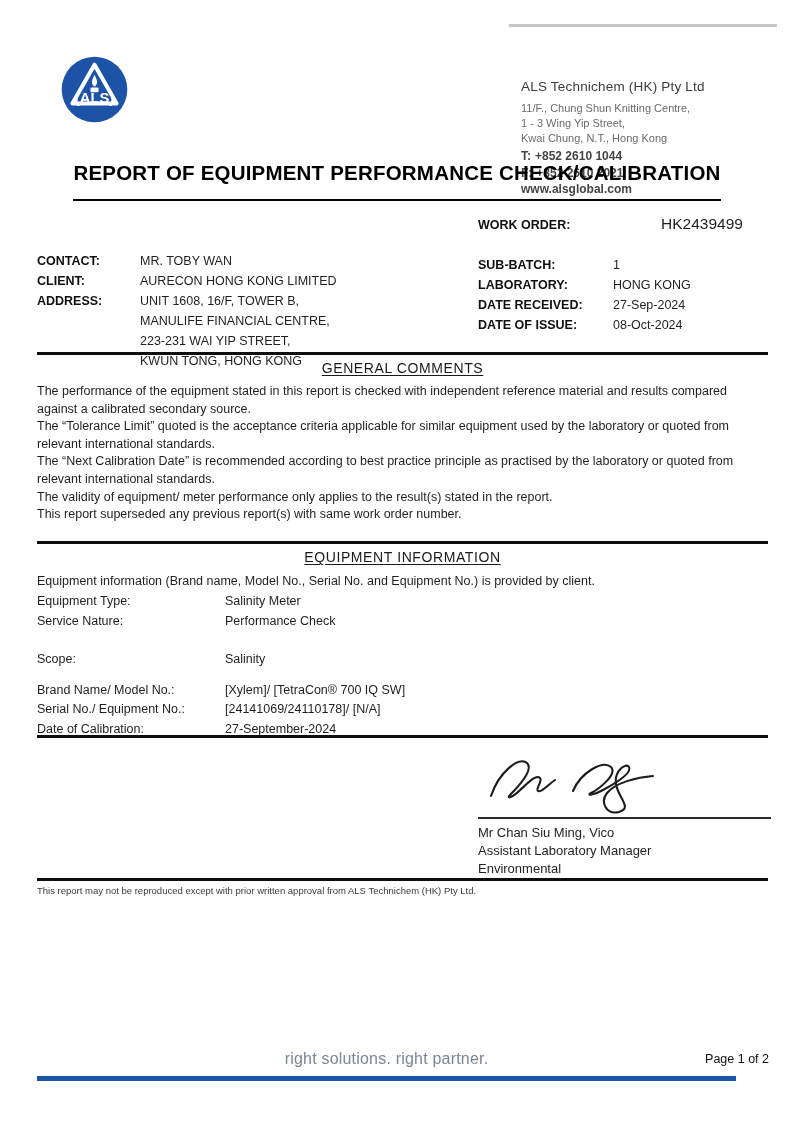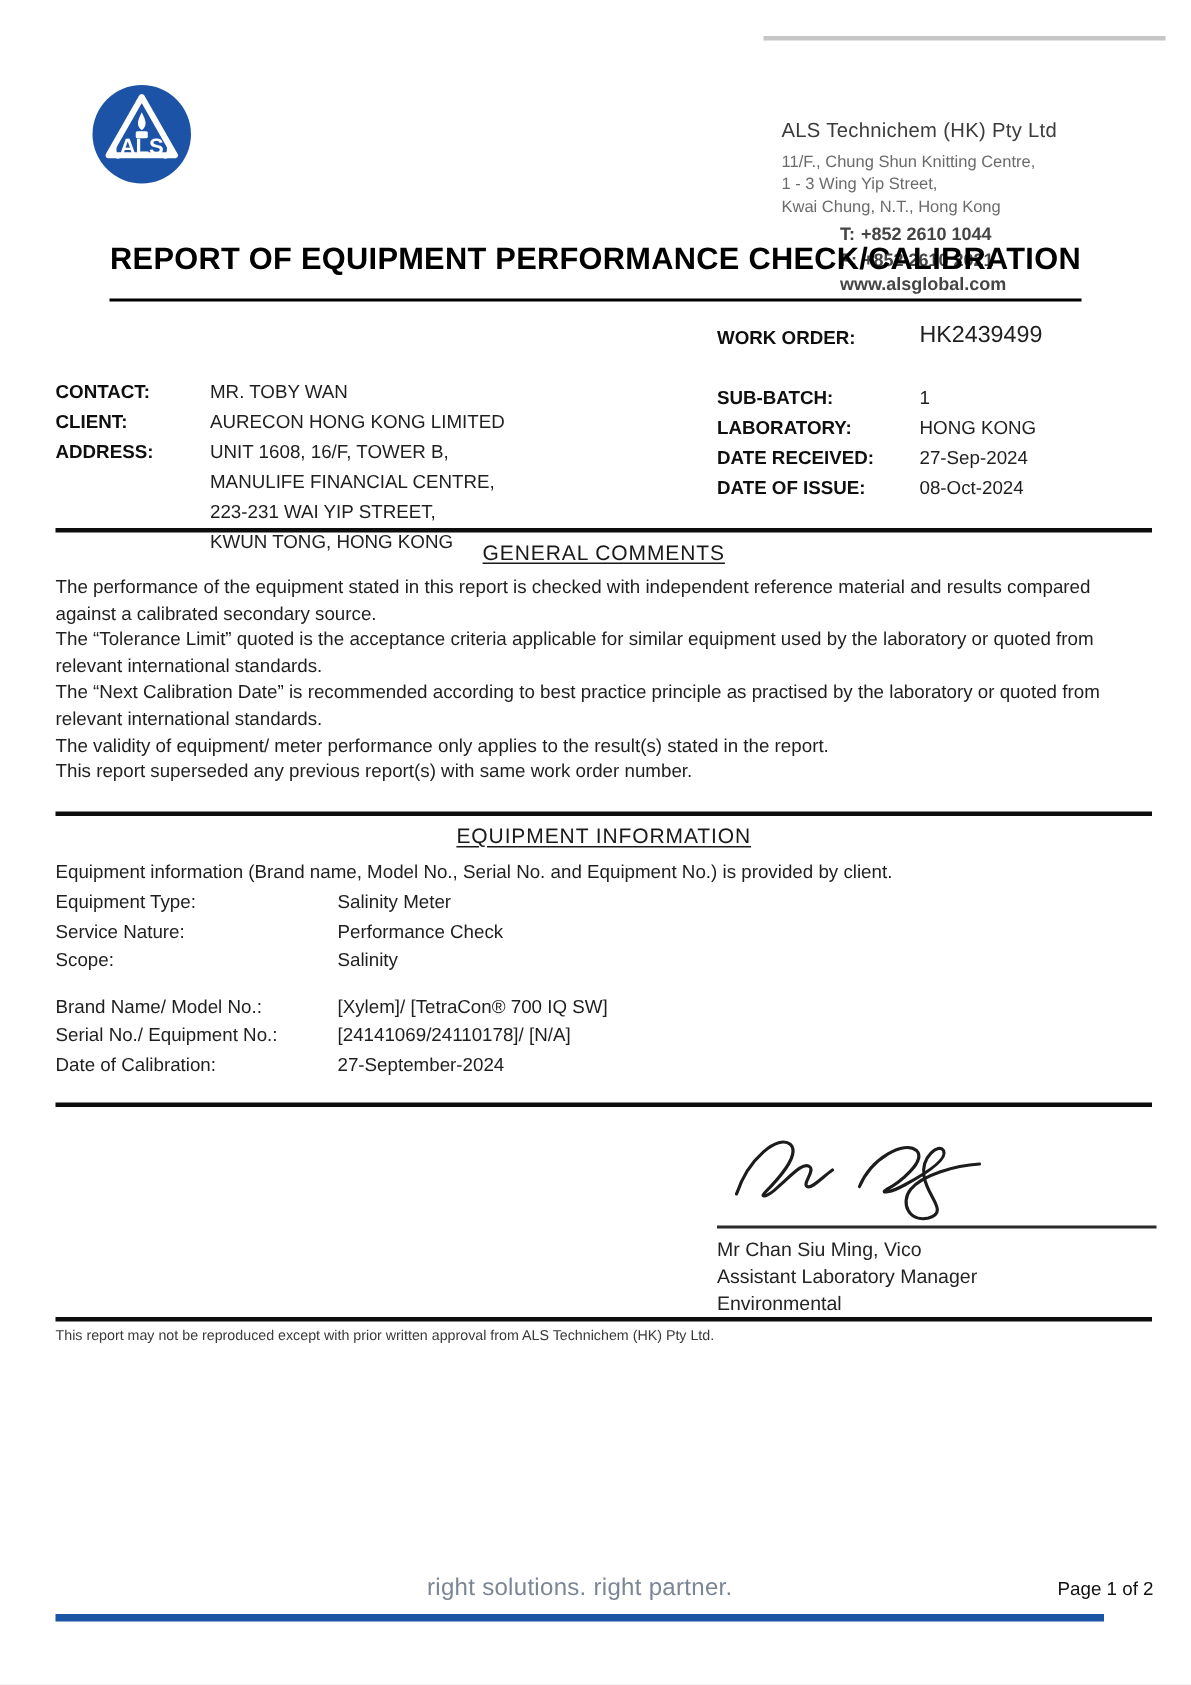--- a/index.html
+++ b/index.html
@@ -20,54 +20,54 @@
 
   
   .logo { position: absolute; left: 61px; top: 56px; width: 67px; height: 67px; }
   .company-block {
     position: absolute; left: 509px; top: 24px; width: 268px;
     border-top: 3px solid #c6c6c6; padding-top: 7px;
   }
   .company-inner { padding-left: 12px; }
   .company-name { font-size: 13.5px; color: #3c3c3c; margin-bottom: 7px; letter-spacing: .2px; margin-top: 45px; }
   .company-address div { font-size: 11px; color: #6b6b6b; line-height: 15px; }
-  .company-contact { margin-top: 2px; margin-left: 39px; }
+  .company-contact { margin-top: 2px; }
   .company-contact div { font-size: 12px; font-weight: bold; color: #454545; line-height: 16.5px; }
   .company-contact .lbl { margin-right: 4px; }
 
   
   .report-title { position: absolute; top: 161px; left: 0; width: 100%; text-align: center; }
   .report-title span {
     display: inline-block; font-size: 20.5px; font-weight: bold; color: #000;
     border-bottom: 2.5px solid #000; padding-bottom: 14px; letter-spacing: .2px;
   }
 
   
   .info-row { display: flex; }
   .client-block { position: absolute; left: 37px; top: 215px; font-size: 12.5px; line-height: 20px; margin-top: 36px; }
   .client-block .lblcol { width: 103px; font-weight: bold; color: #0f0f0f; }
   .order-block { position: absolute; left: 478px; top: 215px; font-size: 12.5px; line-height: 20px; }
   .order-block .lblcol { width: 135px; font-weight: bold; color: #0f0f0f; }
   .order-block .wo-row { margin-bottom: 20px; }
-  .wo-value { font-size: 15.5px; position: relative; top: -1px; }
+  .wo-value { font-size: 15.5px; position: relative; top: -1px; margin-left: 48px; }
 
   
   .section { position: absolute; left: 37px; width: 731px; }
   .section-bar { border-top: 3px solid #0d0d0d; }
   .section-heading {
     text-align: center; font-size: 14px; color: #1a1a1a; letter-spacing: .6px;
     margin-top: 5px; text-decoration: underline; text-underline-offset: 2px;
   }
   .section-body { margin-top: 7px; font-size: 12.5px; line-height: 17.6px; color: #1f1f1f; }
   .gc { top: 352px; }
   .ei { top: 541px; }
 
   .erow { display: flex; line-height: 19.5px; }
   .erow .elabel { width: 188px; }
-  .gap-sm { margin-top: 0; }
+  .gap-sm { margin-top: 19px; }
   .gap-md { margin-top: 11px; }
   .ei-intro { line-height: 18px; margin-bottom: 2px; }
 
   .hr-thick { position: absolute; left: 37px; width: 731px; border-top: 3px solid #0d0d0d; }
   .hr-equip { top: 735px; }
   .hr-sig { top: 878px; }
 
   
   .sig-block { position: absolute; left: 478px; top: 746px; width: 293px; }
   .sig-svg { display: block; width: 210px; height: 70px; margin-bottom: 1px; }

